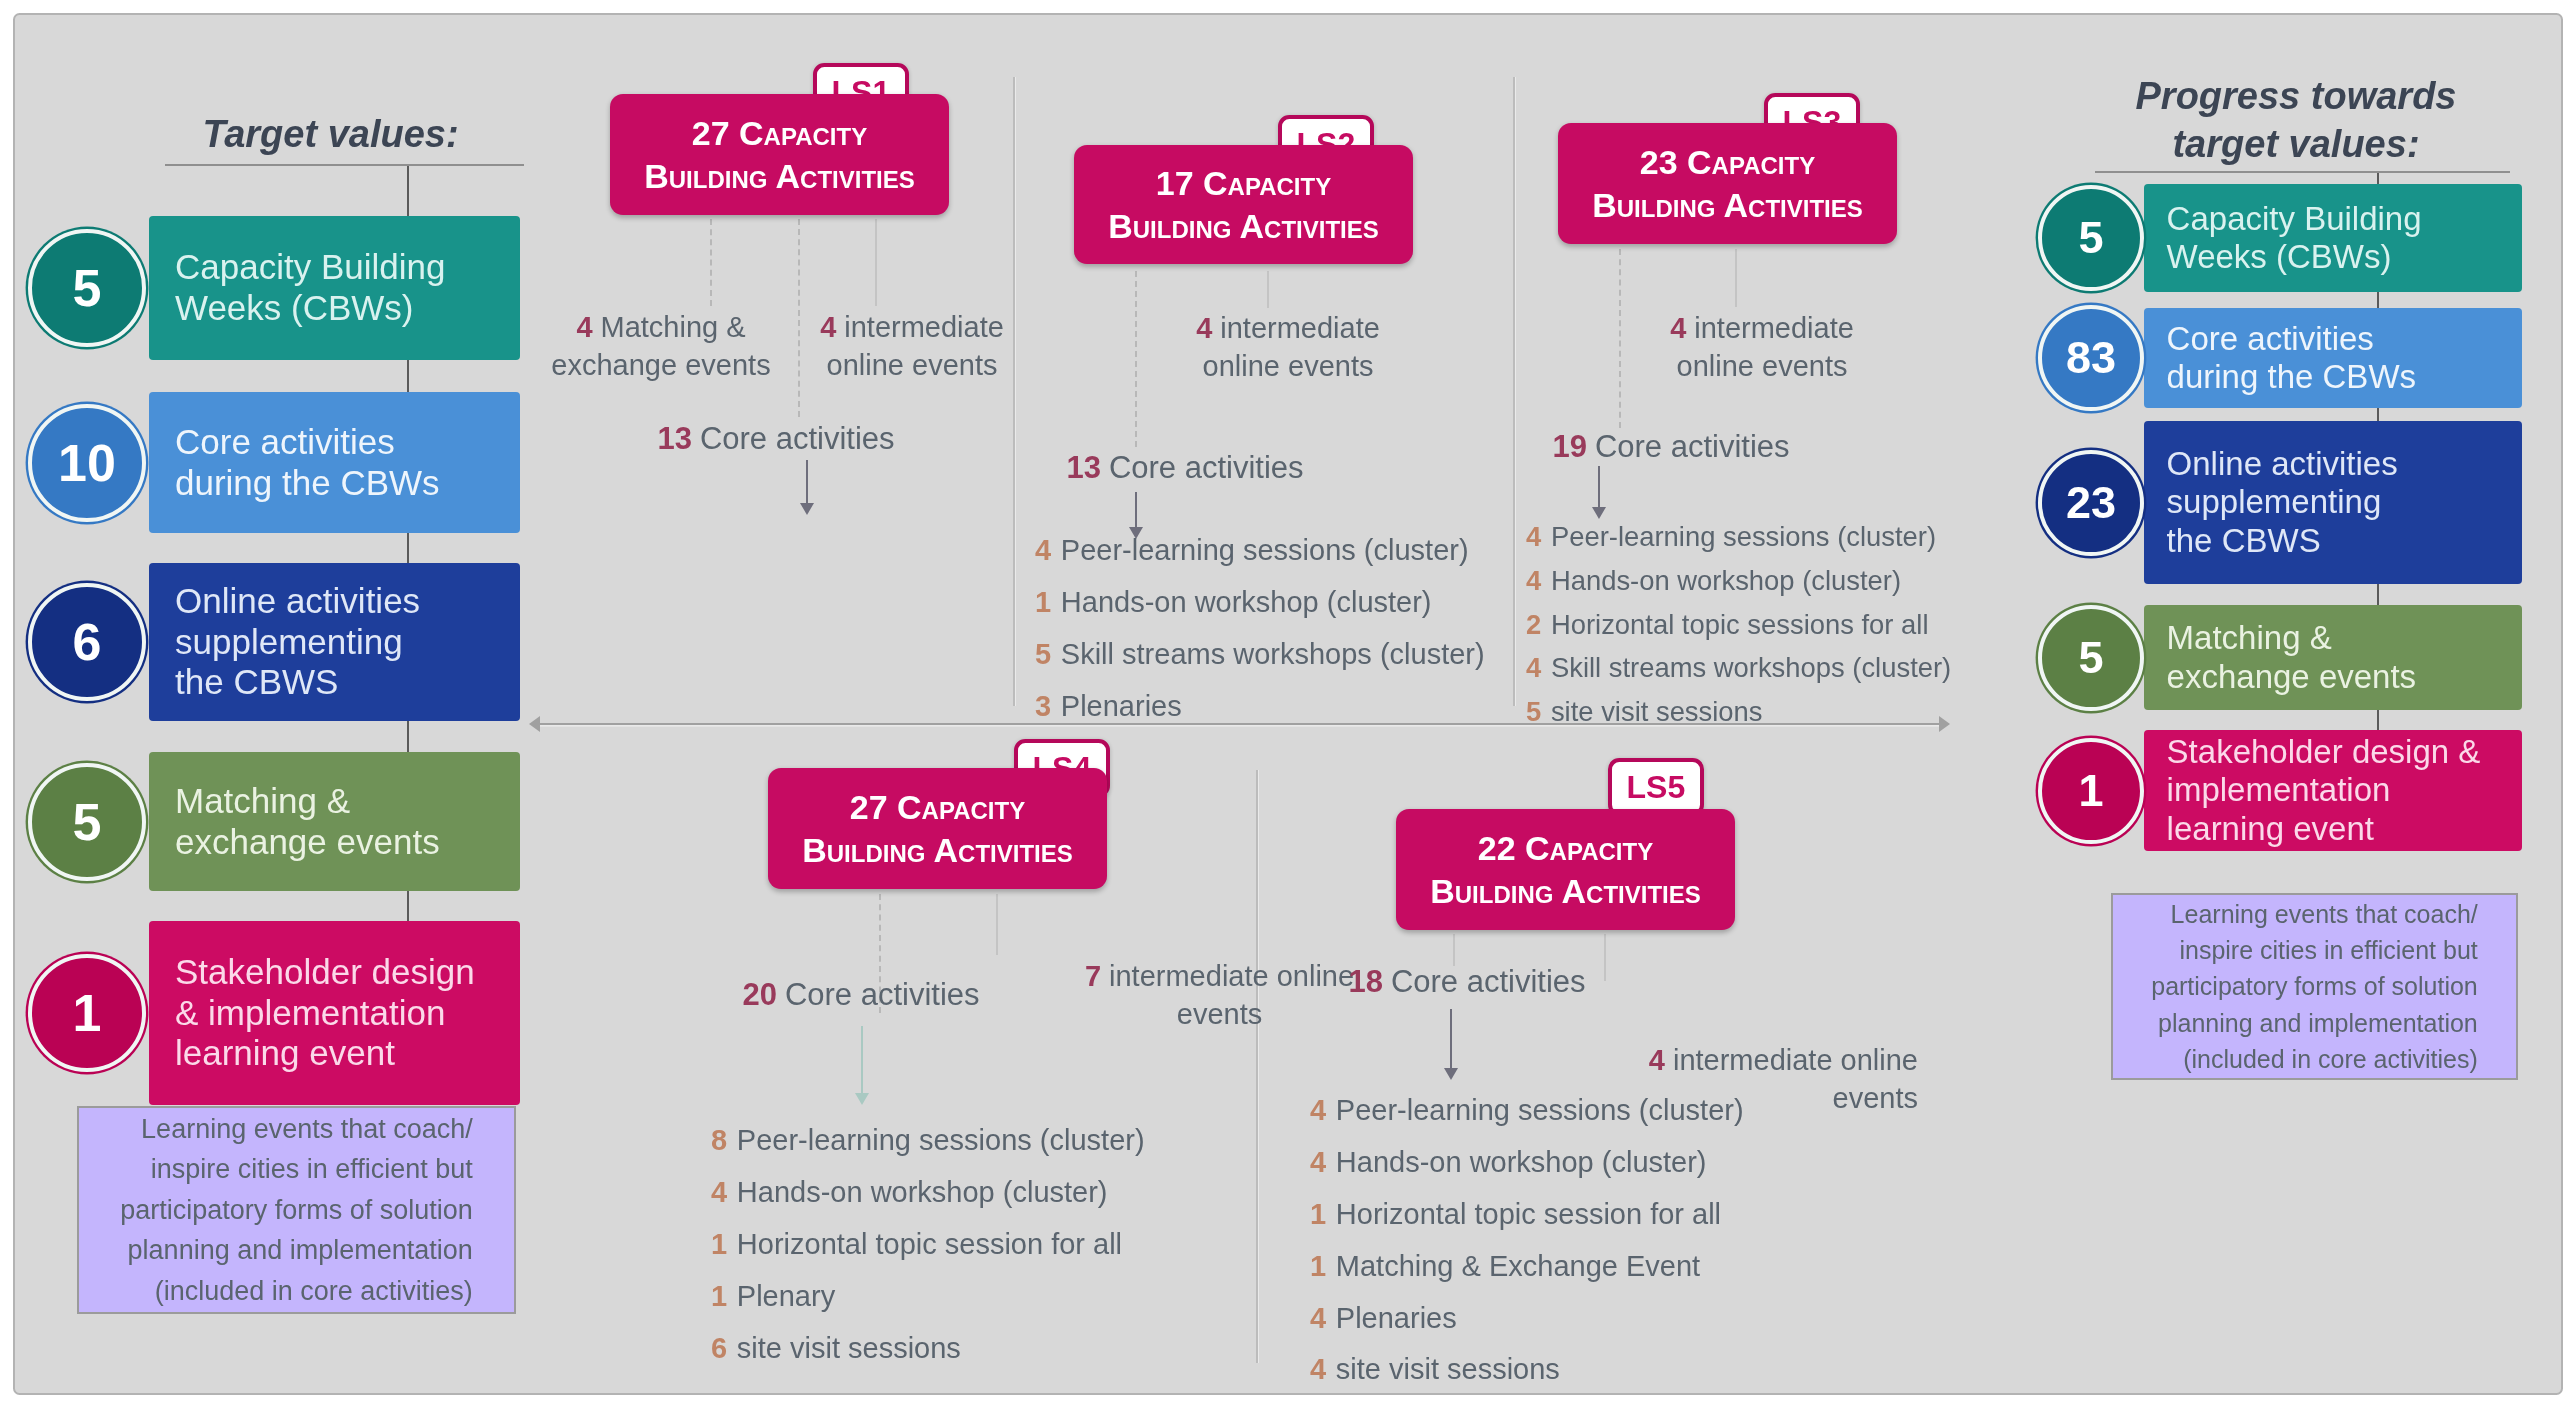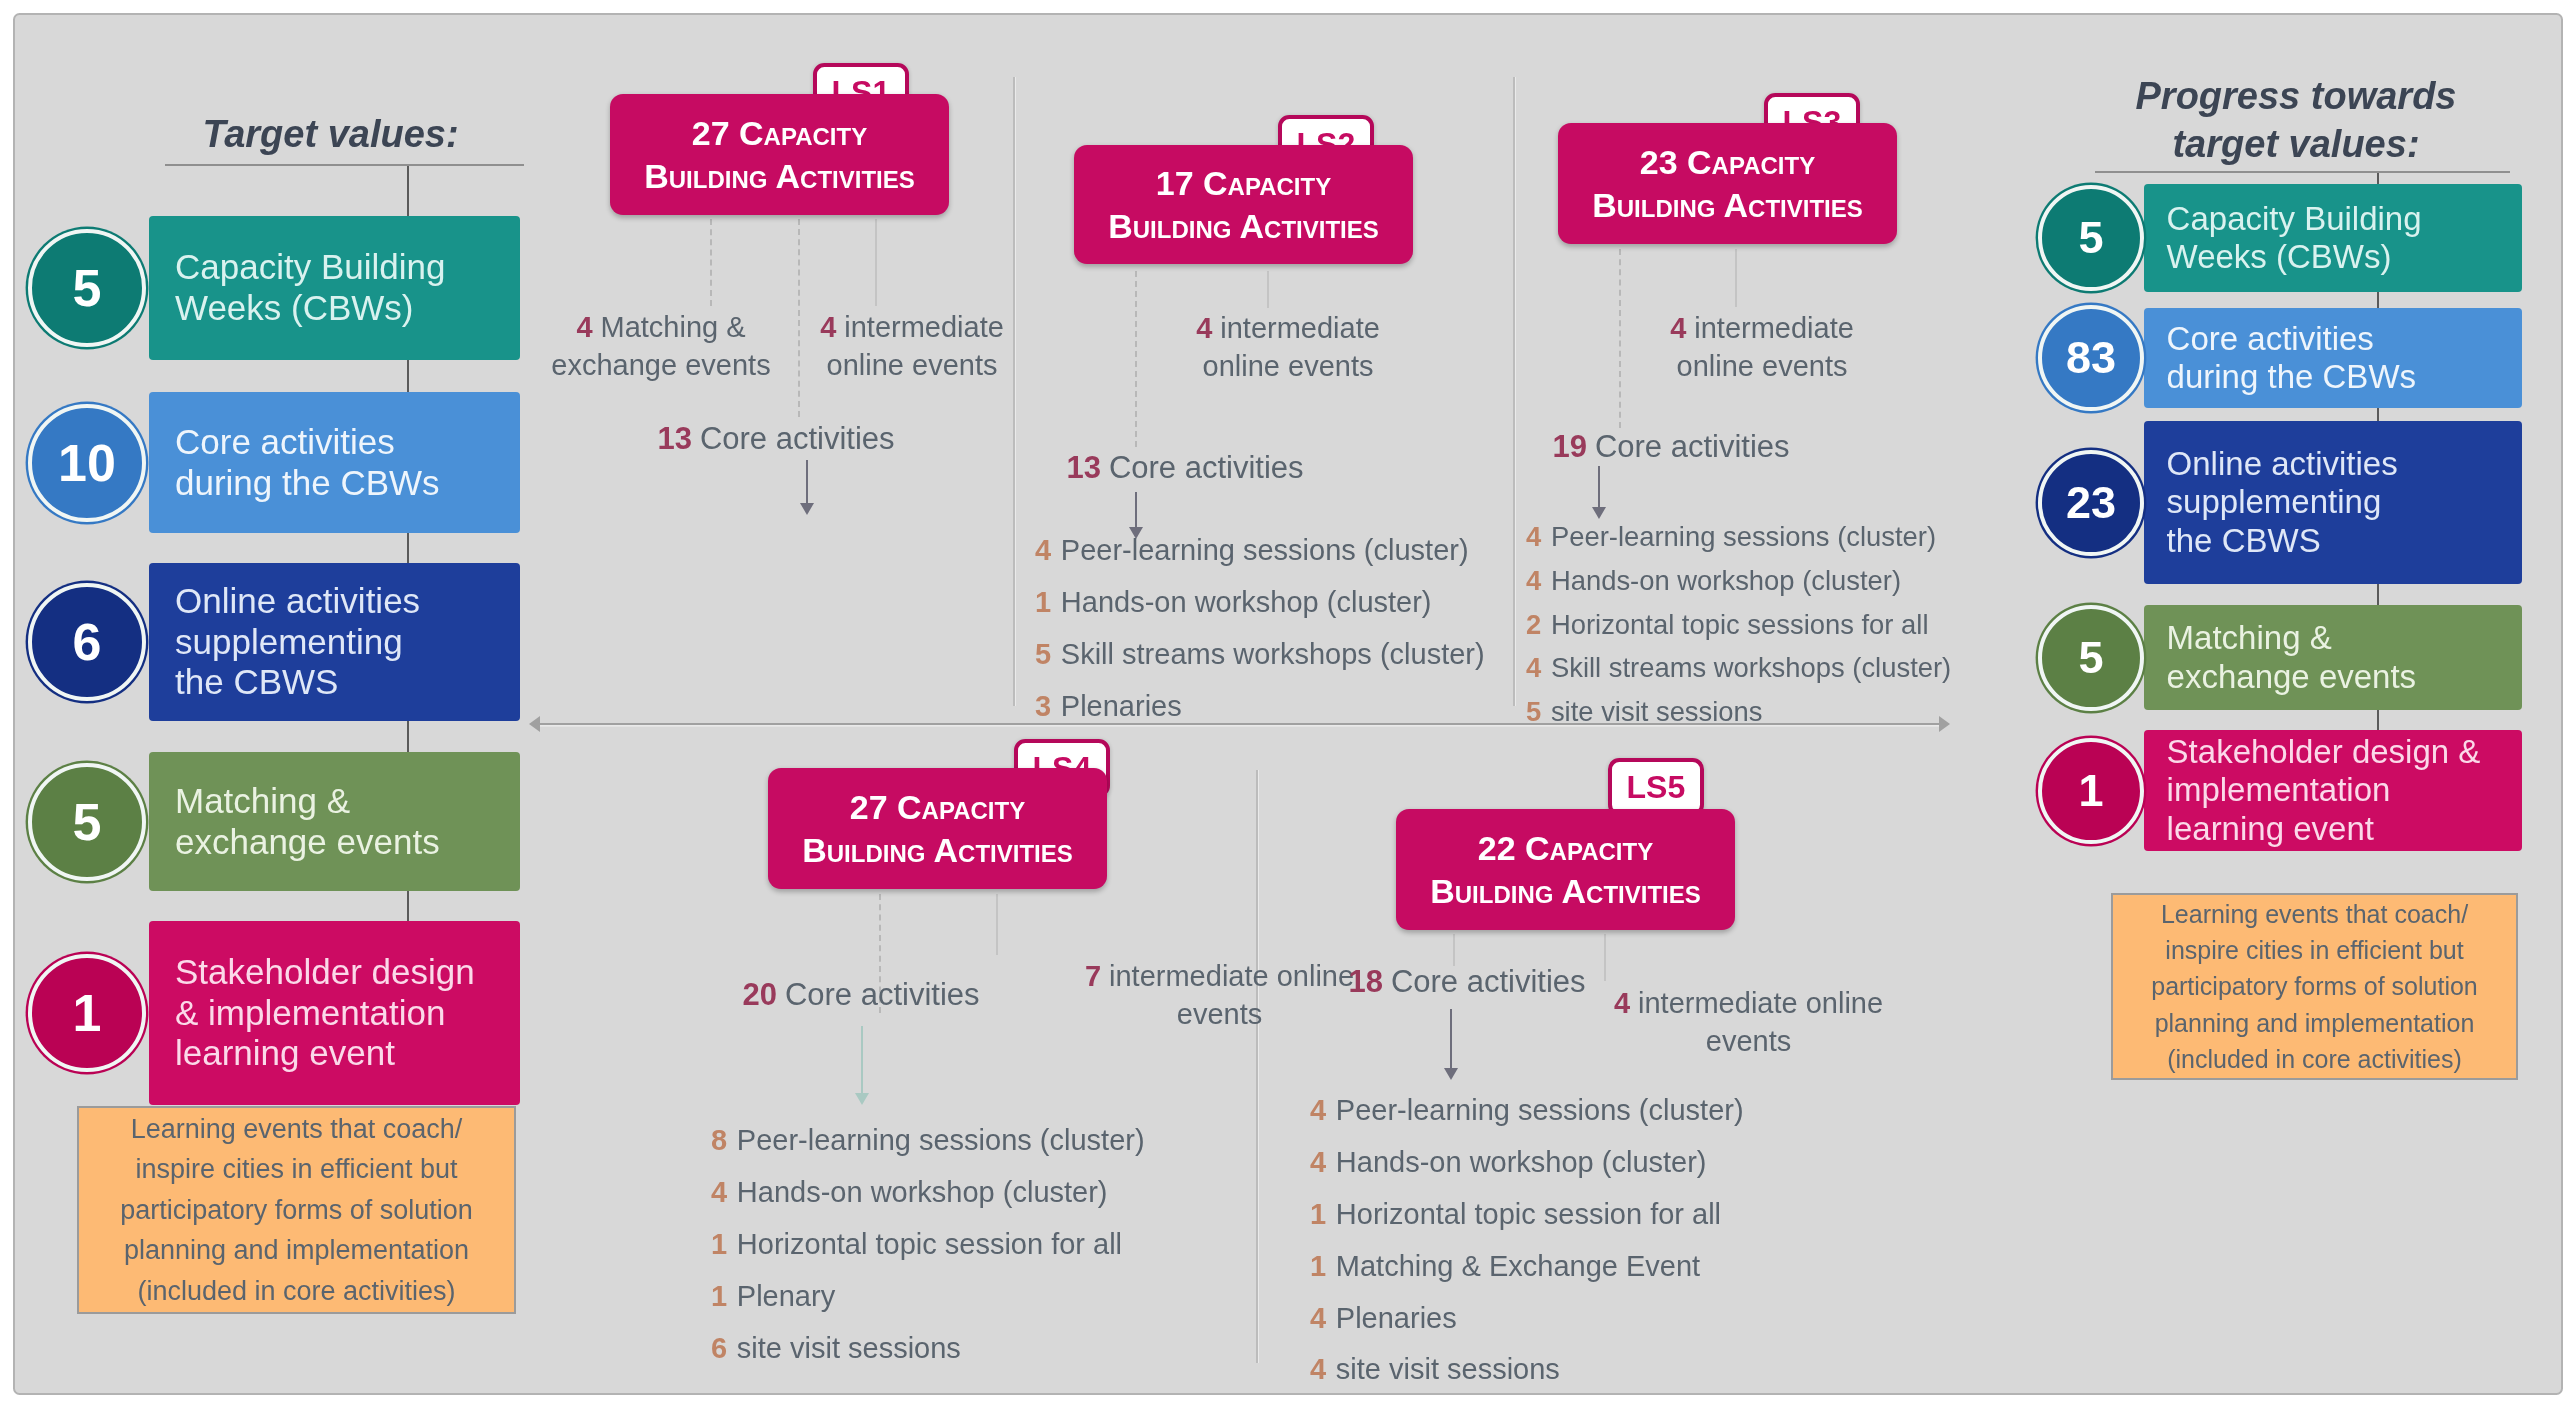--- a/index.html
+++ b/index.html
@@ -46,22 +46,22 @@
   .hdiv::before {
     content:""; position:absolute; left:-13px; top:-7.3px;
     border:8px solid transparent; border-right:11.3px solid #a0a0a0;
   }
   .hdiv::after {
     content:""; position:absolute; right:-13px; top:-7.3px;
     border:8px solid transparent; border-left:11.3px solid #a0a0a0;
   }
   
   .note {
-    position:absolute; background:#fdba74; border:2.4px solid #9b9b9b;
-    color:#5a646e; font-size:27px; line-height:1.5; text-align:center;
+    position:absolute; background:#c4b5fd; border:2.4px solid #9b9b9b;
+    color:#5a646e; font-size:27px; line-height:1.5; text-align:right;
     white-space:pre-line; display:flex; align-items:center; justify-content:center;
     padding:6.5px 9.7px; box-sizing:border-box;
   }
   .note.small { font-size:25px; line-height:1.45; }
   
   .lshead {
     position:absolute; z-index:3; background:#c60b62; border-radius:13px;
     color:#ffffff; font-weight:bold; font-size:34px; line-height:1.25;
     font-variant:small-caps; text-align:center; white-space:pre-line;
     display:flex; align-items:center; justify-content:center;
@@ -217,21 +217,21 @@
     <div class="li"><span class="n">1</span><span>Horizontal topic session for all</span></div>
     <div class="li"><span class="n">1</span><span>Plenary</span></div>
     <div class="li"><span class="n">6</span><span>site visit sessions</span></div>
   </div>
 
   <div class="lstag" style="left:1608px; top:758px;">LS5</div>
   <div class="lshead" style="left:1396px; top:809px; width:339px; height:121px;">22 Capacity
 Building Activities</div>
   <div class="drop solid" style="left:1453px; top:934px; height:32px;"></div>
   <div class="drop solid" style="left:1604px; top:934px; height:47px;"></div>
-  <div class="branch" style="left:1579px; top:985px; width:339px;">
+  <div class="branch" style="left:1579px; top:1042px; width:339px;text-align:right;">
     <span class="bnum">4</span><span class="btext">intermediate online
 events</span>
   </div>
   <div class="core" style="left:1330px; top:964px; width:274px;">
     <span class="bnum">18</span><span class="btext">Core activities</span>
   </div>
   <div class="arrow" style="left:1450px; top:1009px; height:66px;"></div>
   <div class="acts" style="left:1310px; top:1095px;">
     <div class="li"><span class="n">4</span><span>Peer-learning sessions (cluster)</span></div>
     <div class="li"><span class="n">4</span><span>Hands-on workshop (cluster)</span></div>

